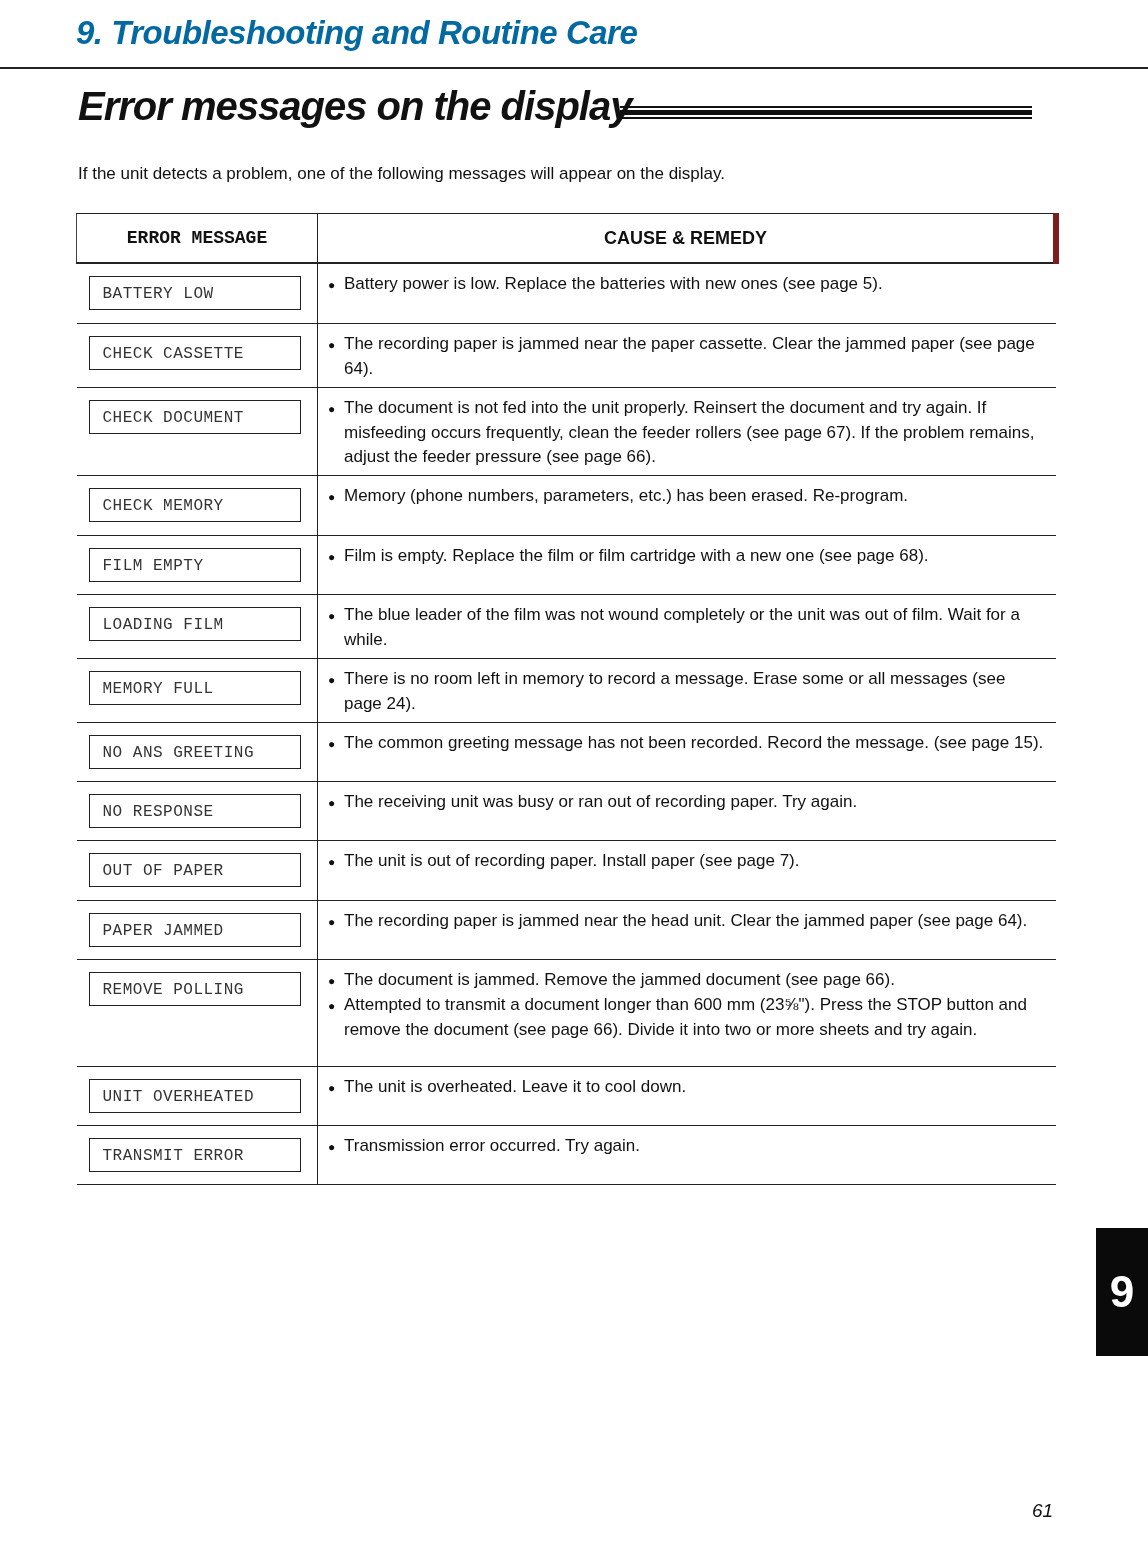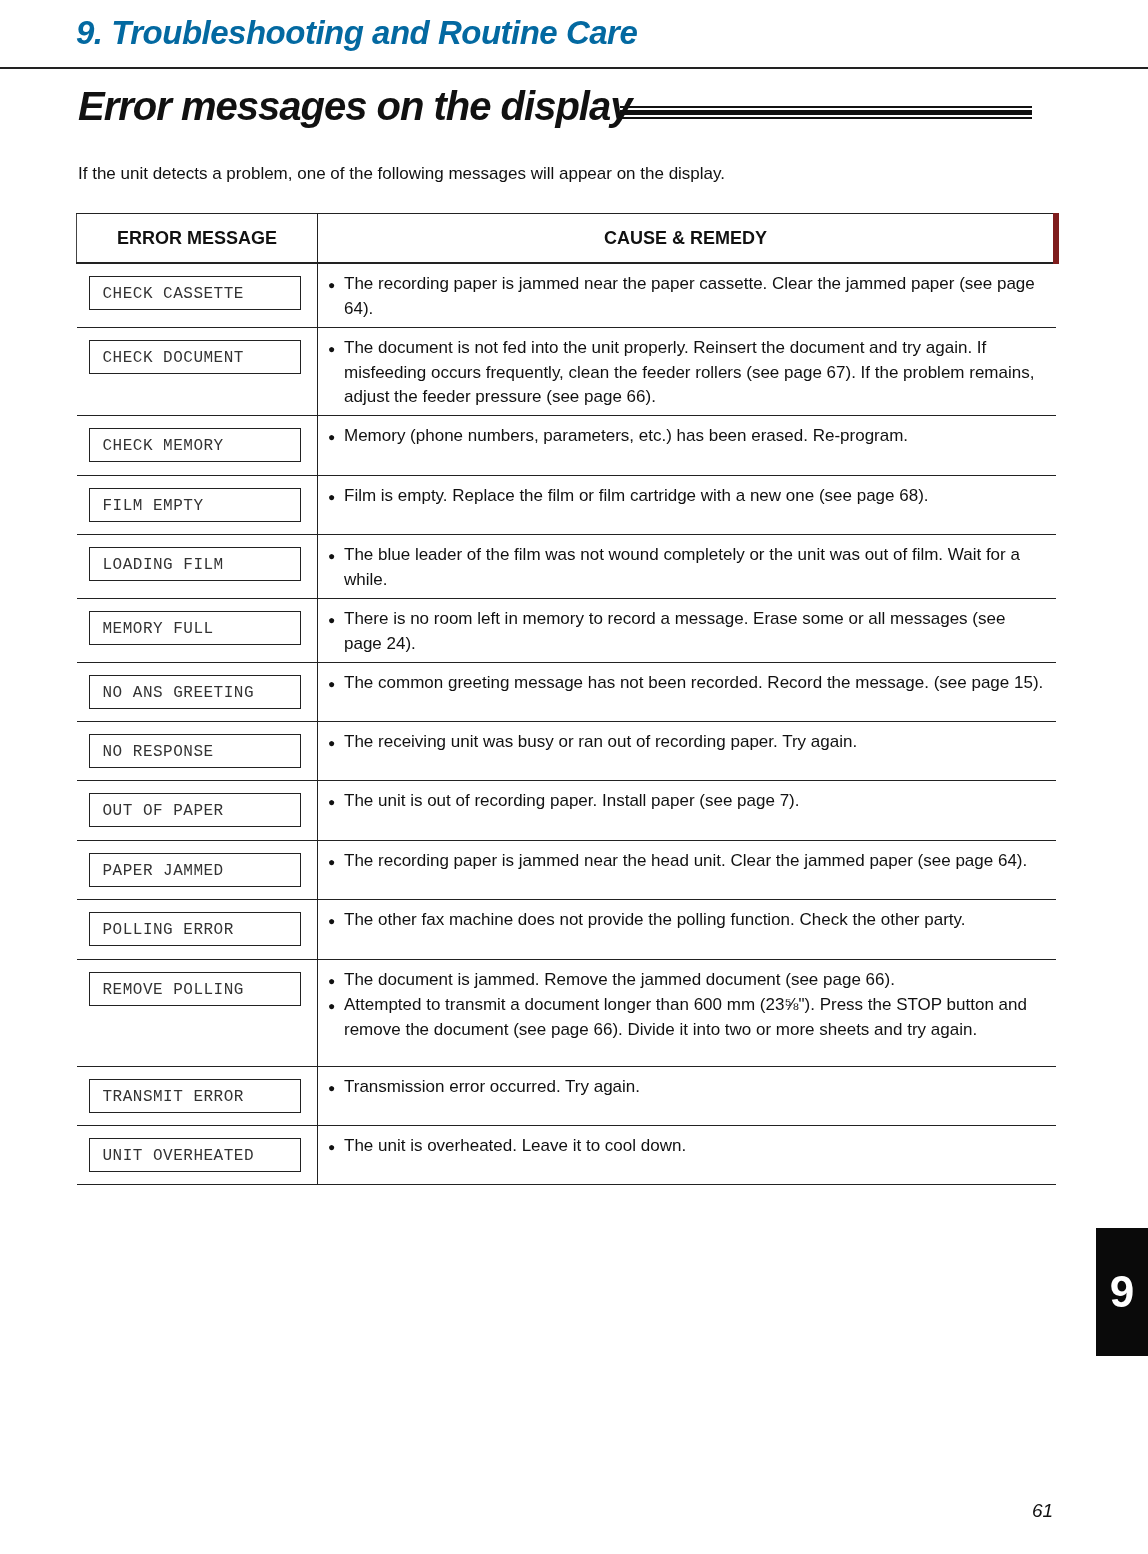--- a/index.html
+++ b/index.html
@@ -28,21 +28,21 @@
     position: absolute; left: 78px; top: 164px; font-size: 17px; color: #111;
   }
   table.err {
     position: absolute; left: 76px; top: 213px; width: 983px;
     border-collapse: collapse; font-size: 17px;
   }
   table.err th {
     font-weight: bold; font-size: 18px; height: 46px; text-align: center;
     border-top: 1.5px solid #222; border-bottom: 2px solid #222;
   }
-  table.err th.c1 { border-left: 1px solid #444; border-right: 1.5px solid #222; width: 238px; }
+  table.err th.c1 { border-left: 1px solid #444; border-right: 1.5px solid #222; width: 238px; font-family: Liberation Mono, monospace; }
   table.err th.c2 { border-right: 6px solid #7f1d1d; }
   table.err td { vertical-align: top; border-bottom: 1.5px solid #222; }
   table.err td.c1 { border-right: 1.5px solid #222; padding: 12px 12px 8px 12px; }
   table.err td.c2 { padding: 8px 10px 6px 10px; line-height: 24px; }
   .lcd {
     border: 1.5px solid #222; height: 34px; width: 212px; box-sizing: border-box;
     font-family: "Liberation Mono", monospace; font-size: 16px; color: #333;
     padding: 8px 0 0 13px; letter-spacing: 0.5px;
   }
   .bullet { display: block; padding-left: 16px; text-indent: -16px; }
@@ -73,20 +73,28 @@
 <table class="err">
   <thead>
     <tr>
       <th class="c1">ERROR MESSAGE</th>
       <th class="c2">CAUSE &amp; REMEDY</th>
     </tr>
   </thead>
   <tbody id="rows">
       <tr style="height: 60px;">
         <td class="c1">
+          <div class="lcd">BATTERY LOW</div>
+        </td>
+        <td class="c2">
+          <span class="bullet"><span style="font-size: 12px; display: inline-block; width: 16px; text-indent: 0px;">●</span><span>Battery power is low. Replace the batteries with new ones (see page 5).</span></span>
+        </td>
+      </tr>
+      <tr style="height: 60px;">
+        <td class="c1">
           <div class="lcd">CHECK CASSETTE</div>
         </td>
         <td class="c2">
           <span class="bullet"><span style="font-size: 12px; display: inline-block; width: 16px; text-indent: 0px;">●</span><span>The recording paper is jammed near the paper cassette. Clear the jammed paper (see page 64).</span></span>
         </td>
       </tr>
       <tr style="height: 84px;">
         <td class="c1">
           <div class="lcd">CHECK DOCUMENT</div>
         </td>
@@ -149,52 +157,44 @@
         <td class="c2">
           <span class="bullet"><span style="font-size: 12px; display: inline-block; width: 16px; text-indent: 0px;">●</span><span>The unit is out of recording paper. Install paper (see page 7).</span></span>
         </td>
       </tr>
       <tr style="height: 59px; margin-top: 46px;">
         <td class="c1">
           <div class="lcd">PAPER JAMMED</div>
         </td>
         <td class="c2">
           <span class="bullet"><span style="font-size: 12px; display: inline-block; width: 16px; text-indent: 0px;">●</span><span>The recording paper is jammed near the head unit. Clear the jammed paper (see page 64).</span></span>
-        </td>
-      </tr>
-      <tr style="height: 60px;">
-        <td class="c1">
-          <div class="lcd">POLLING ERROR</div>
-        </td>
-        <td class="c2">
-          <span class="bullet"><span style="font-size: 12px; display: inline-block; width: 16px; text-indent: 0px;">●</span><span>The other fax machine does not provide the polling function. Check the other party.</span></span>
         </td>
       </tr>
       <tr style="height: 107px;">
         <td class="c1">
           <div class="lcd">REMOVE POLLING</div>
         </td>
         <td class="c2">
           <span class="bullet"><span style="font-size: 12px; display: inline-block; width: 16px; text-indent: 0px;">●</span><span>The document is jammed. Remove the jammed document (see page 66).</span></span>
           <span class="bullet"><span style="font-size: 12px; display: inline-block; width: 16px; text-indent: 0px;">●</span><span>Attempted to transmit a document longer than 600 mm (23⅝"). Press the STOP button and remove the document (see page 66). Divide it into two or more sheets and try again.</span></span>
         </td>
       </tr>
       <tr style="height: 59px;">
         <td class="c1">
+          <div class="lcd">UNIT OVERHEATED</div>
+        </td>
+        <td class="c2">
+          <span class="bullet"><span style="font-size: 12px; display: inline-block; width: 16px; text-indent: 0px;">●</span><span>The unit is overheated. Leave it to cool down.</span></span>
+        </td>
+      </tr>
+      <tr style="height: 59px;">
+        <td class="c1">
           <div class="lcd">TRANSMIT ERROR</div>
         </td>
         <td class="c2">
           <span class="bullet"><span style="font-size: 12px; display: inline-block; width: 16px; text-indent: 0px;">●</span><span>Transmission error occurred. Try again.</span></span>
-        </td>
-      </tr>
-      <tr style="height: 59px;">
-        <td class="c1">
-          <div class="lcd">UNIT OVERHEATED</div>
-        </td>
-        <td class="c2">
-          <span class="bullet"><span style="font-size: 12px; display: inline-block; width: 16px; text-indent: 0px;">●</span><span>The unit is overheated. Leave it to cool down.</span></span>
         </td>
       </tr>
     </tbody>
 </table>
 
 <div class="tab-marker">9</div>
 <div class="page-number">61</div>
 
 </body></html>

